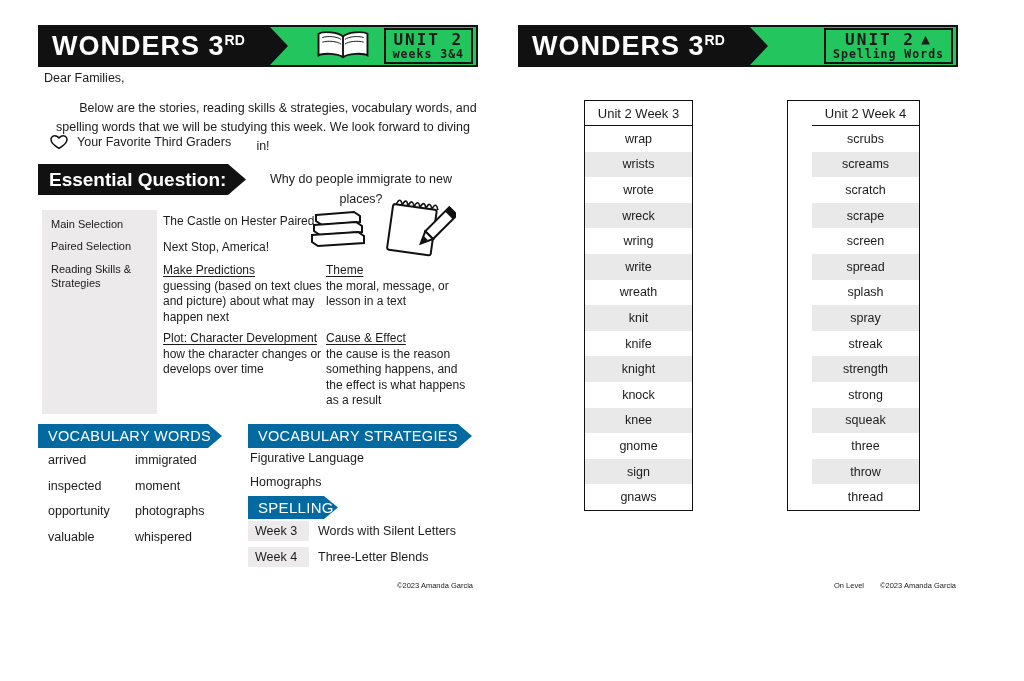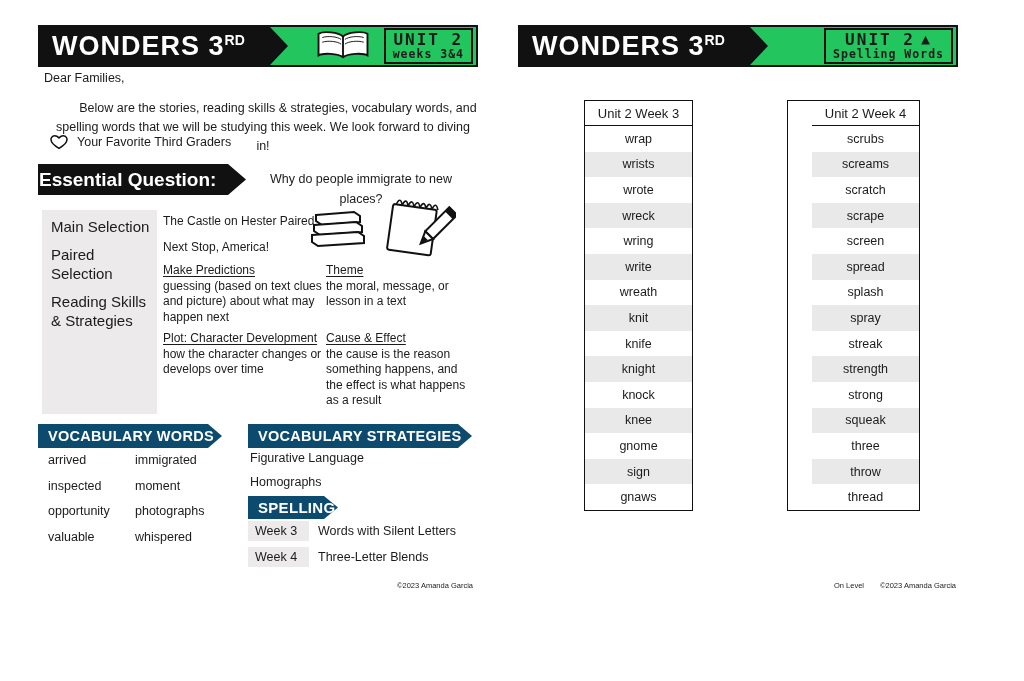--- a/index.html
+++ b/index.html
@@ -25,43 +25,43 @@
   .unit-line{font-size:16px;letter-spacing:2px;display:flex;align-items:center;justify-content:center;gap:6px;}
   .unit-sub{font-size:11.5px;letter-spacing:1px;}
   .tri{font-size:15px;line-height:1;}
 
   
   .greeting{position:absolute;left:6px;top:46px;font-size:12.5px;}
   .intro{position:absolute;left:6px;top:70px;width:430px;font-size:12.5px;line-height:1.5;text-indent:30px;}
   .closing{position:absolute;left:12px;top:109px;display:flex;align-items:center;gap:9px;font-size:12.5px;}
 
   .eq-banner{position:absolute;left:0;top:139px;width:208px;height:31px;background:#111;color:#fff;
-    display:flex;align-items:center;padding-left:1px;box-sizing:border-box;
+    display:flex;align-items:center;padding-left:11px;box-sizing:border-box;
     clip-path:polygon(0 0,calc(100% - 18px) 0,100% 50%,calc(100% - 18px) 100%,0 100%);
     font-weight:bold;font-size:19px;}
   .eq-question{position:absolute;left:214px;top:144px;width:218px;text-align:center;
     font-size:12.5px;line-height:1.6;}
 
   .sel-sidebar{position:absolute;left:4px;top:185px;width:115px;height:204px;background:#eceaea;
-    box-sizing:border-box;padding:7px 4px 0 9px;font-size:15px;}
+    box-sizing:border-box;padding:7px 4px 0 9px;font-size:11px;}
   .sel-sidebar .sb{margin-bottom:8px;line-height:1.3;}
 
   .sel-main{position:absolute;left:125px;top:189px;font-size:12px;}
   .sel-paired{position:absolute;left:125px;top:215px;font-size:12px;}
   .skill{position:absolute;font-size:12px;line-height:1.3;}
   .skill-a1{left:125px;top:238px;width:160px;}
   .skill-a2{left:125px;top:306px;width:170px;}
   .skill-b1{left:288px;top:238px;width:148px;}
   .skill-b2{left:288px;top:306px;width:150px;}
   .skill-title{text-decoration:underline;text-underline-offset:2px;}
 
   .books-icon{position:absolute;left:268px;top:180px;}
   .notepad-icon{position:absolute;left:342px;top:168px;}
 
-  .mini-banner{position:absolute;background:#0c4a6e;color:#fff;font-weight:bold;display:flex;align-items:center;
+  .mini-banner{position:absolute;background:#0369a1;color:#fff;font-weight:normal;display:flex;align-items:center;
     padding-left:10px;box-sizing:border-box;font-size:14.5px;letter-spacing:.3px;
     clip-path:polygon(0 0,calc(100% - 14px) 0,100% 50%,calc(100% - 14px) 100%,0 100%);}
   .vw-banner{left:0;top:399px;width:184px;height:24px;}
   .vs-banner{left:210px;top:399px;width:224px;height:24px;}
   .sp-banner{left:210px;top:471px;width:90px;height:23px;font-size:15px;}
 
   .vocab-grid{position:absolute;left:10px;top:428px;display:grid;grid-template-columns:87px 110px;
     row-gap:11.5px;font-size:12.5px;}
   .strategy-list{position:absolute;left:212px;top:426px;font-size:12.5px;}
   .strategy-list div{margin-bottom:10px;}

